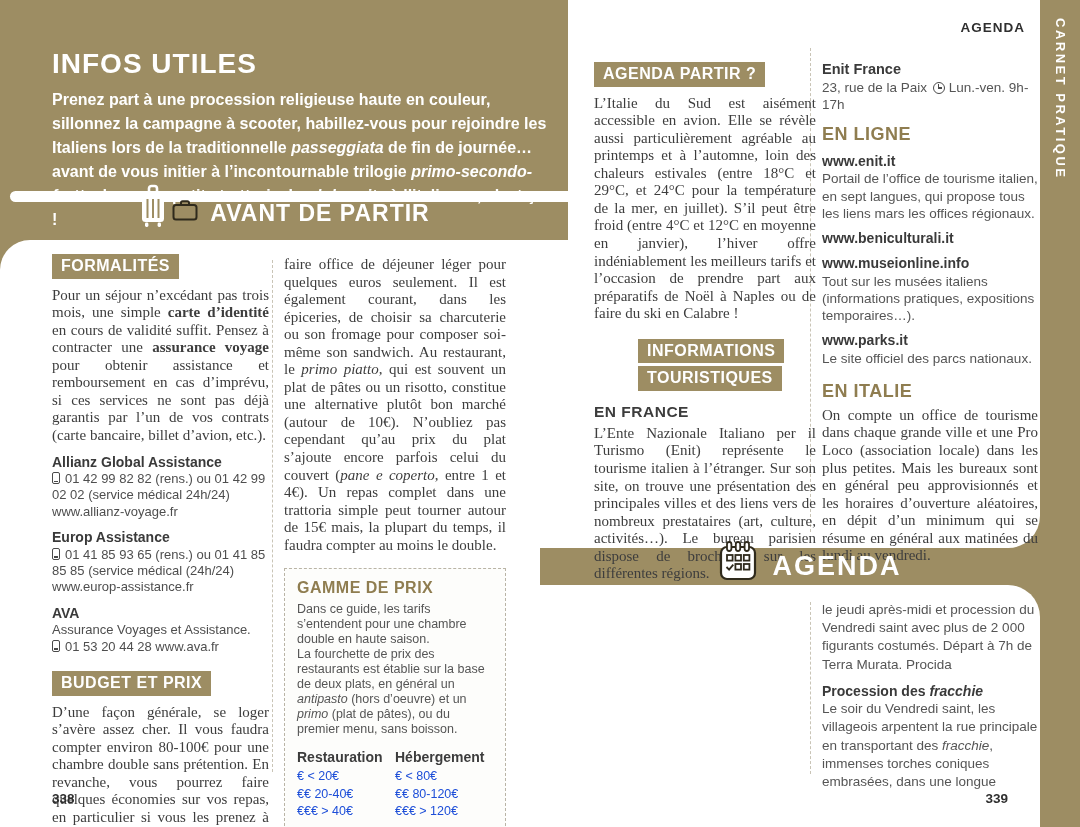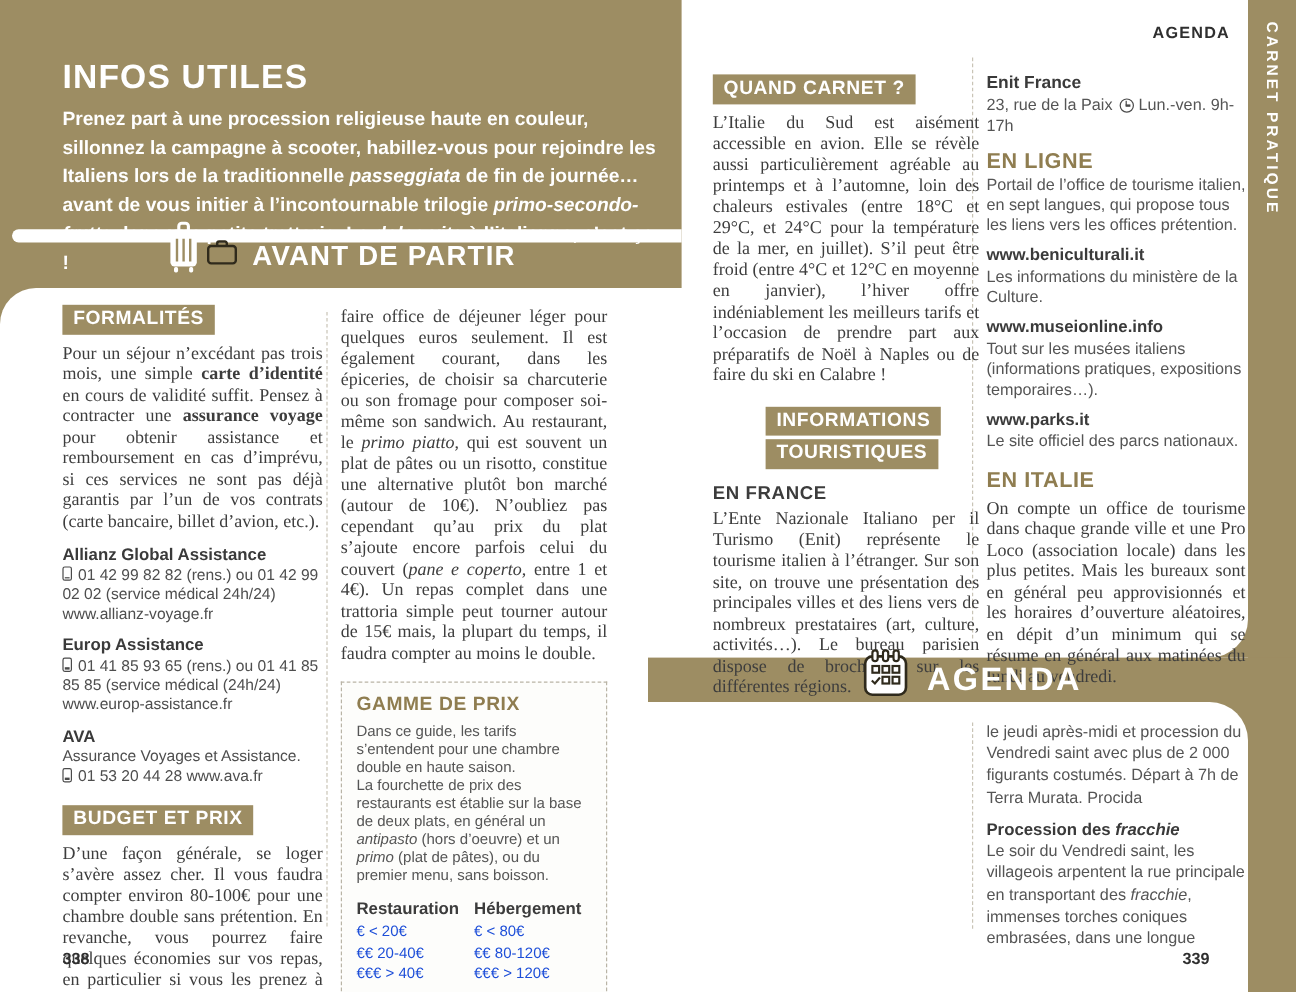--- a/index.html
+++ b/index.html
@@ -167,40 +167,40 @@
         </div>
       </div>
     </div>
   </div>
 
   <div class="vrule" id="vrule1"></div>
   <div class="vrule" id="vrule2"></div>
   <div class="vrule" id="vrule3"></div>
 
   <div class="col" id="col3">
-    <span class="badge">QUAND CARNET ?</span>
+    <span class="badge">AGENDA PARTIR ?</span>
     <p class="serif">L’Italie du Sud est aisément accessible en avion. Elle se révèle aussi particulièrement agréable au printemps et à l’automne, loin des chaleurs estivales (entre 18°C et 29°C, et 24°C pour la température de la mer, en juillet). S’il peut être froid (entre 4°C et 12°C en moyenne en janvier), l’hiver offre indéniablement les meilleurs tarifs et l’occasion de prendre part aux préparatifs de Noël à Naples ou de faire du ski en Calabre !</p>
 
     <div style="margin-top:16px;padding-left:44px;">
       <span class="badge">INFORMATIONS</span><br>
       <span class="badge" style="margin-top:3px;">TOURISTIQUES</span>
     </div>
     <div class="h-dark">EN FRANCE</div>
     <p class="serif" style="margin-top:4px;">L’Ente Nazionale Italiano per il Turismo (Enit) représente le tourisme italien à l’étranger. Sur son site, on trouve une présentation des principales villes et des liens vers de nombreux prestataires (art, culture, activités…). Le bureau parisien dispose de brochures sur les différentes régions.</p>
   </div>
 
   <div class="col" id="col4">
     <div class="plain-name">Enit France</div>
     <div class="plain-line"><span>23, rue de la Paix </span><span class="ic ic-clock"></span><span>Lun.-ven. 9h-17h</span></div>
 
     <div class="h-gold" style="margin-top:10px;">EN LIGNE</div>
 
-    <div class="link-desc">Portail de l’office de tourisme italien, en sept langues, qui propose tous les liens vers les offices prétention.</div>
+    <div class="link-name">www.enit.it</div>
+    <div class="link-desc">Portail de l’office de tourisme italien, en sept langues, qui propose tous les liens mars les offices régionaux.</div>
     <div class="link-name">www.beniculturali.it</div>
-    <div class="link-desc">Les informations du ministère de la Culture.</div>
     <div class="link-name">www.museionline.info</div>
     <div class="link-desc">Tout sur les musées italiens (informations pratiques, expositions temporaires…).</div>
     <div class="link-name">www.parks.it</div>
     <div class="link-desc">Le site officiel des parcs nationaux.</div>
 
     <div class="h-gold">EN ITALIE</div>
     <p class="serif" style="margin-top:5px;">On compte un office de tourisme dans chaque grande ville et une Pro Loco (association locale) dans les plus petites. Mais les bureaux sont en général peu approvisionnés et les horaires d’ouverture aléatoires, en dépit d’un minimum qui se résume en général aux matinées du lundi au vendredi.</p>
   </div>
 
   <div class="banner" id="banner-agenda">

